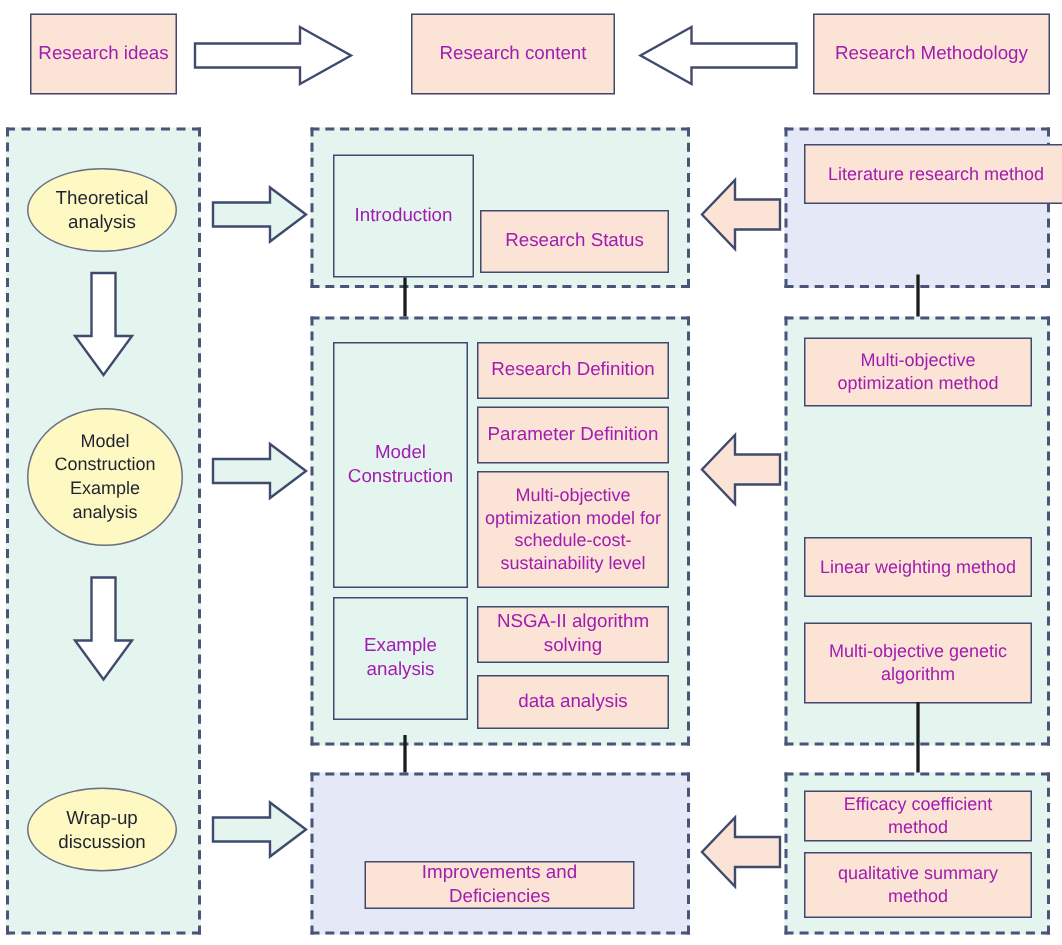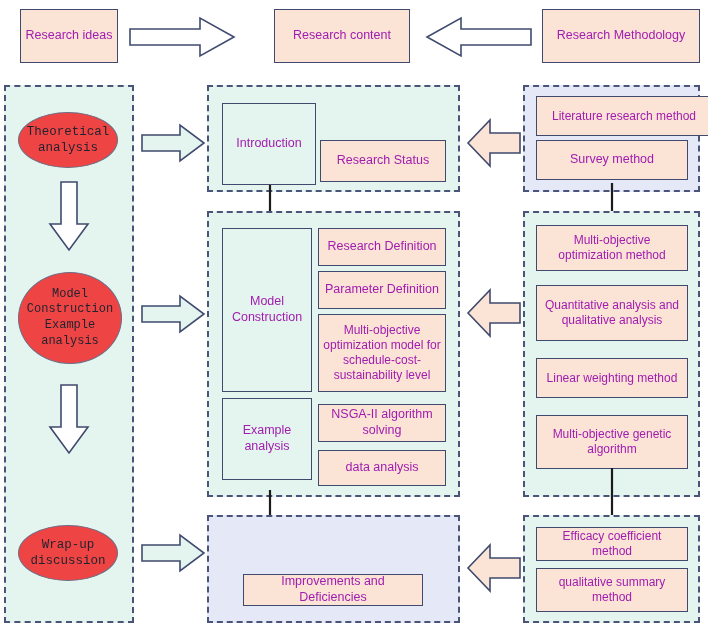--- a/index.html
+++ b/index.html
@@ -27,31 +27,30 @@
     text-align:center;
     color:#a21caf;
     font-size:12.5px;
     line-height:1.25;
     padding:2px 4px;
   }
   .box.mint{background:#e4f4ef;}
   .oval{
     position:absolute;
     box-sizing:border-box;
-    background:#ef4444;
+    background:#fef9c3;
     border:1.4px solid #6b6f86;
     border-radius:50%;
     display:flex;
     align-items:center;
     justify-content:center;
     text-align:center;
     color:#1f2330;
     font-size:12.5px;
     line-height:1.3;
-    font-family:Liberation Mono, monospace;
   }
   .zone{
     position:absolute;
     box-sizing:border-box;
     border:2px dashed #4a5478;
   }
   .zone.mint{background:#e4f4ef;}
   .zone.lav{background:#e4e8f7;}
 
   .arrow-svg{position:absolute;overflow:visible;}
@@ -138,30 +137,28 @@
   </svg>
   <svg class="arrow-svg" style="left:466px;top:288px;" width="56" height="50" viewBox="0 0 56 50">
     <polygon points="54,15 24,15 24,2 2,25 24,48 24,35 54,35" fill="#fbe3d6" stroke="#3f4a6e" stroke-width="1.6"></polygon>
   </svg>
   <svg class="arrow-svg" style="left:466px;top:543px;" width="56" height="50" viewBox="0 0 56 50">
     <polygon points="54,15 24,15 24,2 2,25 24,48 24,35 54,35" fill="#fbe3d6" stroke="#3f4a6e" stroke-width="1.6"></polygon>
   </svg>
 
   <div class="zone lav" style="left:523px;top:85px;width:177px;height:107px;"></div>
   <div class="box" style="left:536px;top:96px;width:176px;height:40px;font-size:12px;">Literature research method</div>
-  <div class="box" style="left:536px;top:140px;width:152px;height:40px;">Survey method</div>
 
   <svg class="conn" style="left:604px;top:183px;" width="16" height="48" viewBox="0 0 16 48">
     <line x1="8" y1="0" x2="8" y2="38" stroke="#1b1b1b" stroke-width="2.2"></line>
     <polygon points="8,47 2,35 14,35" fill="#1b1b1b"></polygon>
   </svg>
 
   <div class="zone mint" style="left:523px;top:211px;width:177px;height:286px;"></div>
   <div class="box" style="left:536px;top:225px;width:152px;height:46px;font-size:12px;">Multi-objective optimization method</div>
-  <div class="box" style="left:536px;top:285px;width:152px;height:56px;font-size:12px;">Quantitative analysis and qualitative analysis</div>
   <div class="box" style="left:536px;top:358px;width:152px;height:40px;font-size:12px;">Linear weighting method</div>
   <div class="box" style="left:536px;top:415px;width:152px;height:54px;font-size:12px;">Multi-objective genetic algorithm</div>
 
   <svg class="conn" style="left:604px;top:468px;" width="16" height="68" viewBox="0 0 16 68">
     <line x1="8" y1="0" x2="8" y2="58" stroke="#1b1b1b" stroke-width="2.2"></line>
     <polygon points="8,67 2,55 14,55" fill="#1b1b1b"></polygon>
   </svg>
 
   <div class="zone mint" style="left:523px;top:515px;width:177px;height:108px;"></div>
   <div class="box" style="left:536px;top:527px;width:152px;height:34px;font-size:12px;">Efficacy coefficient method</div>

